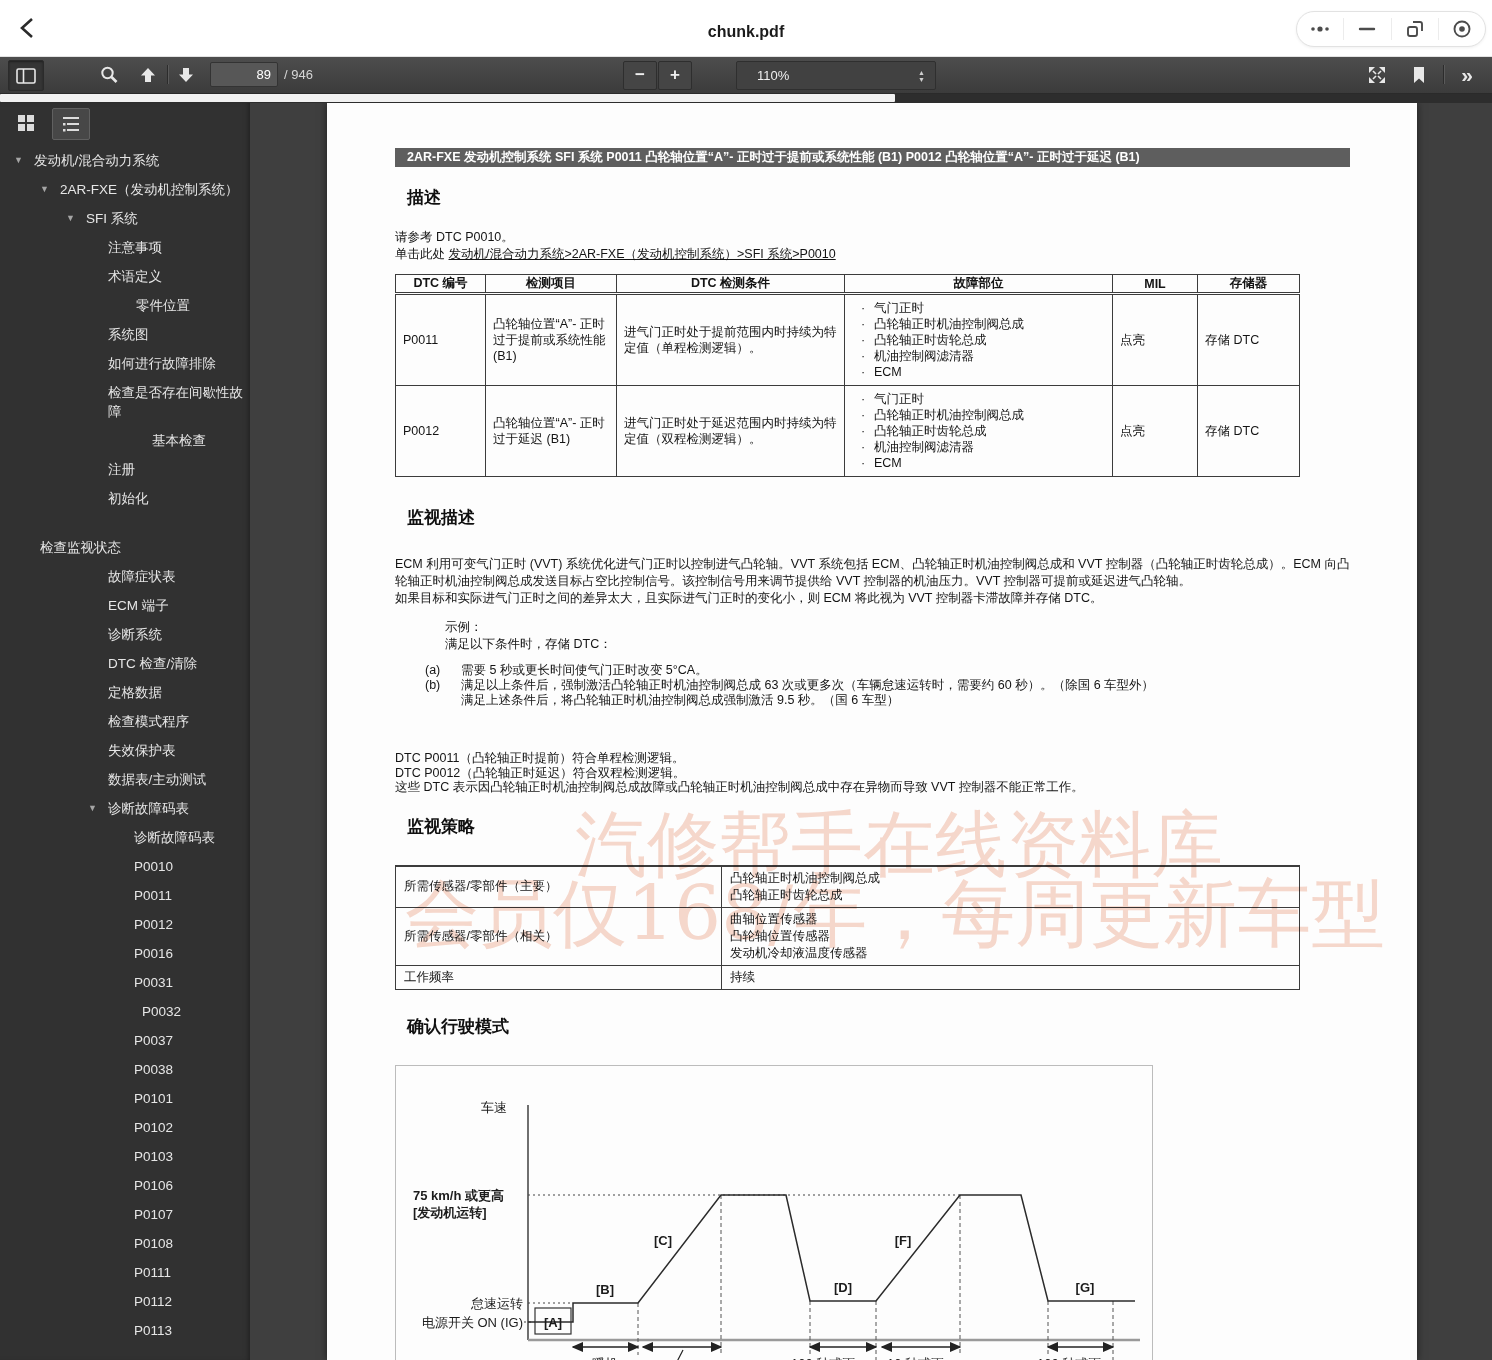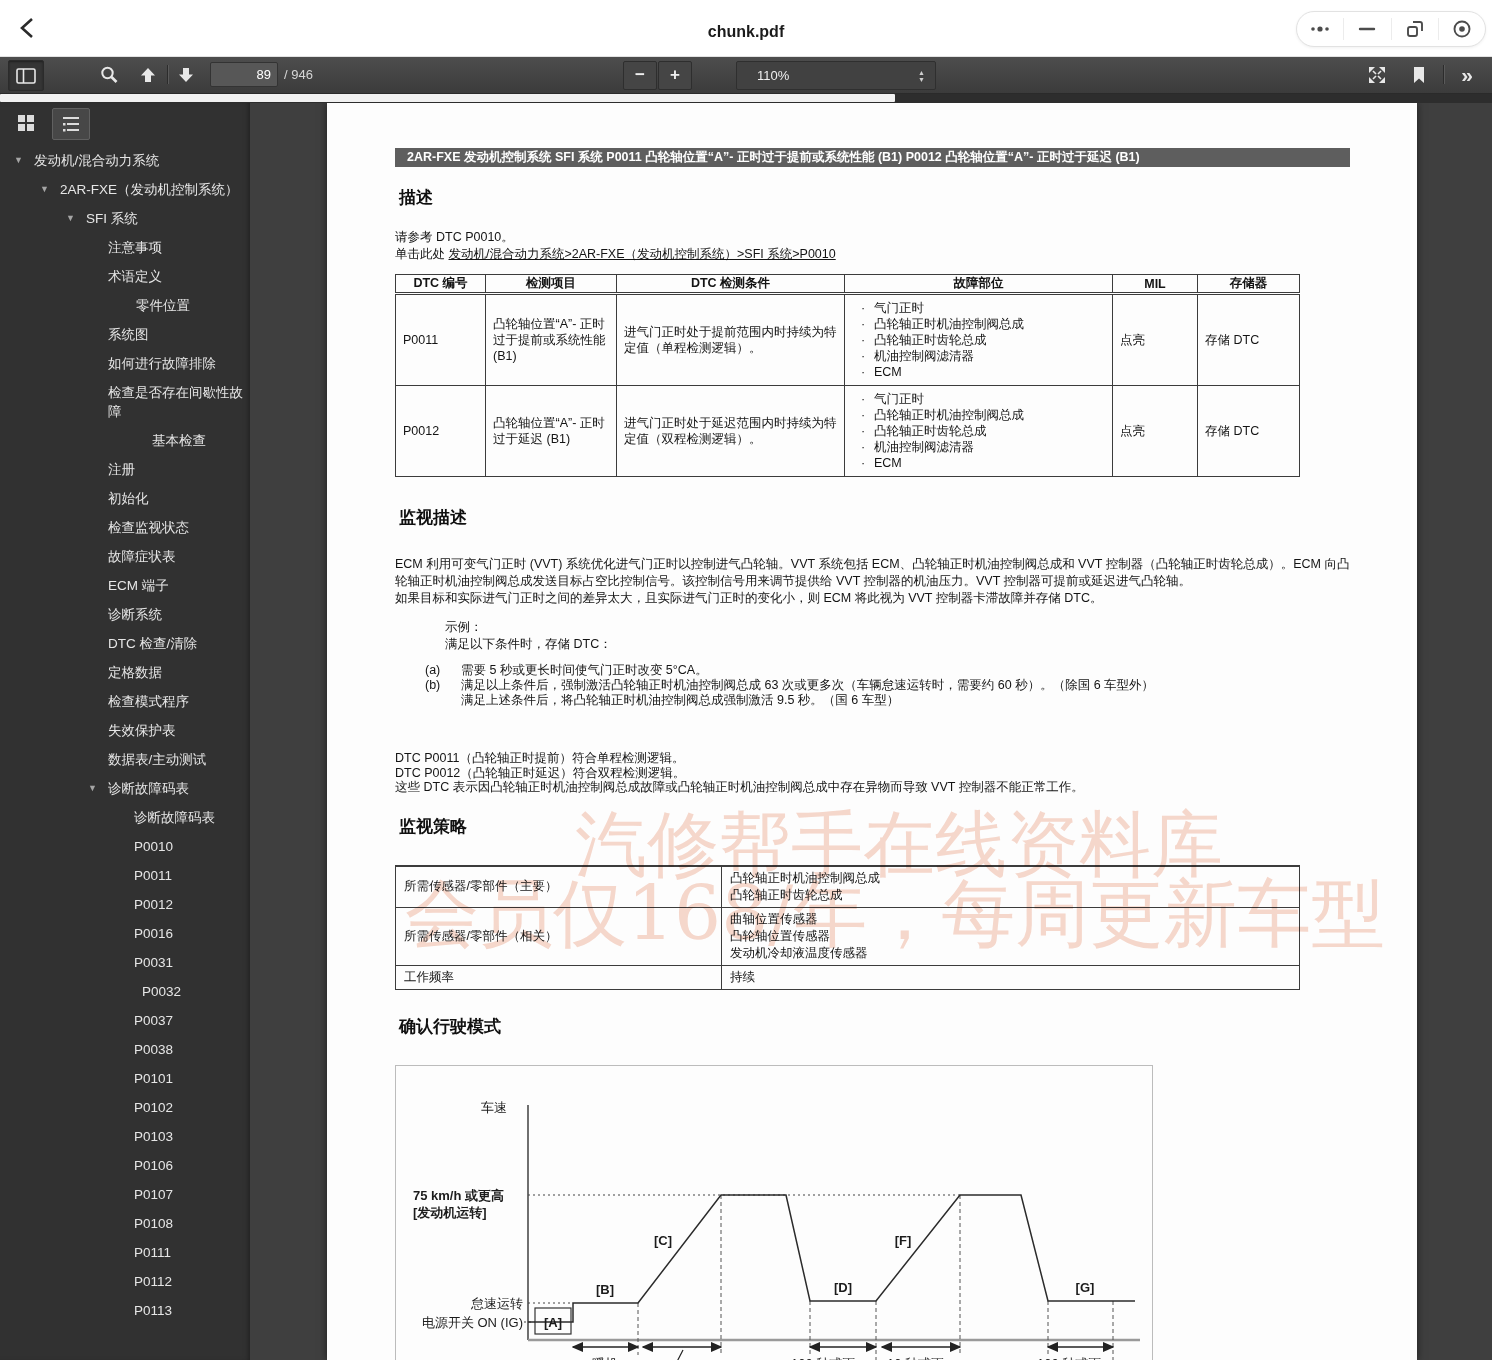--- a/index.html
+++ b/index.html
@@ -48,21 +48,21 @@
   .titem{display:flex;line-height:19px;margin-bottom:10px;color:#e6e6e6;font-size:13.5px;cursor:pointer;}
   .caret{flex:0 0 20px;color:#a5a5a5;font-size:9px;line-height:19px;}
   .tlabel{flex:1;padding-right:6px;}
   
   #main{position:absolute;left:250px;top:103px;width:1242px;height:1257px;background:#3f3f3f;}
   #page{position:absolute;left:77px;top:0;width:1090px;height:1257px;background:#fdfdfd;
     box-shadow:0 0 8px rgba(0,0,0,.55);}
   #content{position:relative;z-index:2;padding:45px 67px 0 68px;color:#141414;font-size:12.5px;}
   #doc-header{height:19px;line-height:19px;background:#5e5e5e;color:#fff;font-weight:700;
     font-size:12.5px;padding-left:12px;white-space:nowrap;overflow:hidden;}
-  .h2{font-size:17px;font-weight:700;color:#101010;margin:4px;}
+  .h2{font-size:17px;font-weight:700;color:#101010;margin:12px;}
   #h-desc{margin-top:19px;}
   #ref-line{margin-top:20px;line-height:17px;}
   #click-line{line-height:17px;}
   #click-link{text-decoration:underline;cursor:pointer;}
   
   table{border-collapse:collapse;}
   #dtc-table{margin-top:11px;width:904px;table-layout:fixed;}
   #dtc-table th{border:1px solid #3c3c3c;border-bottom:3px double #3c3c3c;font-size:12.5px;
     font-weight:700;height:17px;padding:0 2px;}
   #dtc-table td{border:1px solid #3c3c3c;font-size:12.5px;vertical-align:middle;
@@ -259,21 +259,21 @@
         <span class="tlabel">基本检查</span>
       </div>
       <div class="titem" style="padding-left: 88px;">
         <span class="caret"></span>
         <span class="tlabel">注册</span>
       </div>
       <div class="titem" style="padding-left: 88px;">
         <span class="caret"></span>
         <span class="tlabel">初始化</span>
       </div>
-      <div class="titem" style="padding-left: 88px;">
+      <div class="titem" style="padding-left: 40px; flex-direction: column;">
         <span class="caret"></span>
         <span class="tlabel">检查监视状态</span>
       </div>
       <div class="titem" style="padding-left: 88px;">
         <span class="caret"></span>
         <span class="tlabel">故障症状表</span>
       </div>
       <div class="titem" style="padding-left: 88px;">
         <span class="caret"></span>
         <span class="tlabel">ECM 端子</span>

